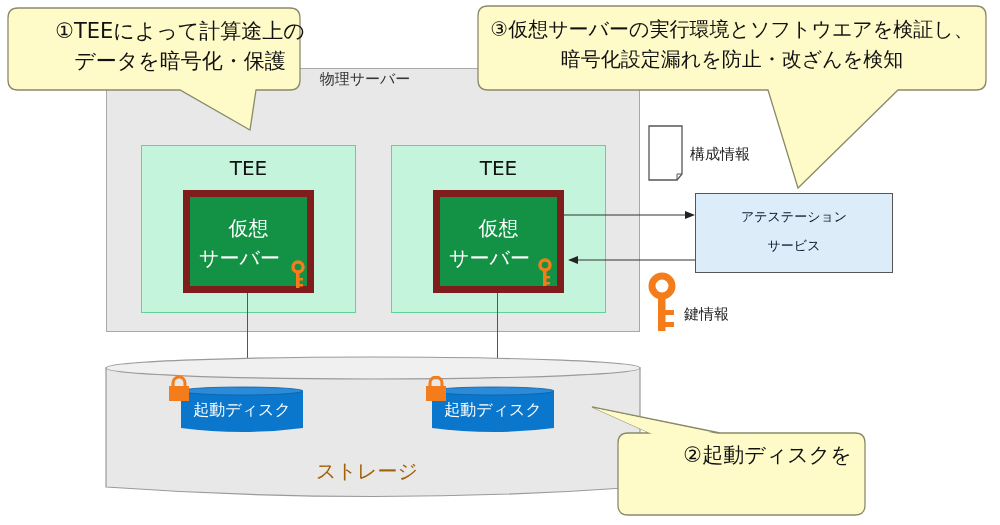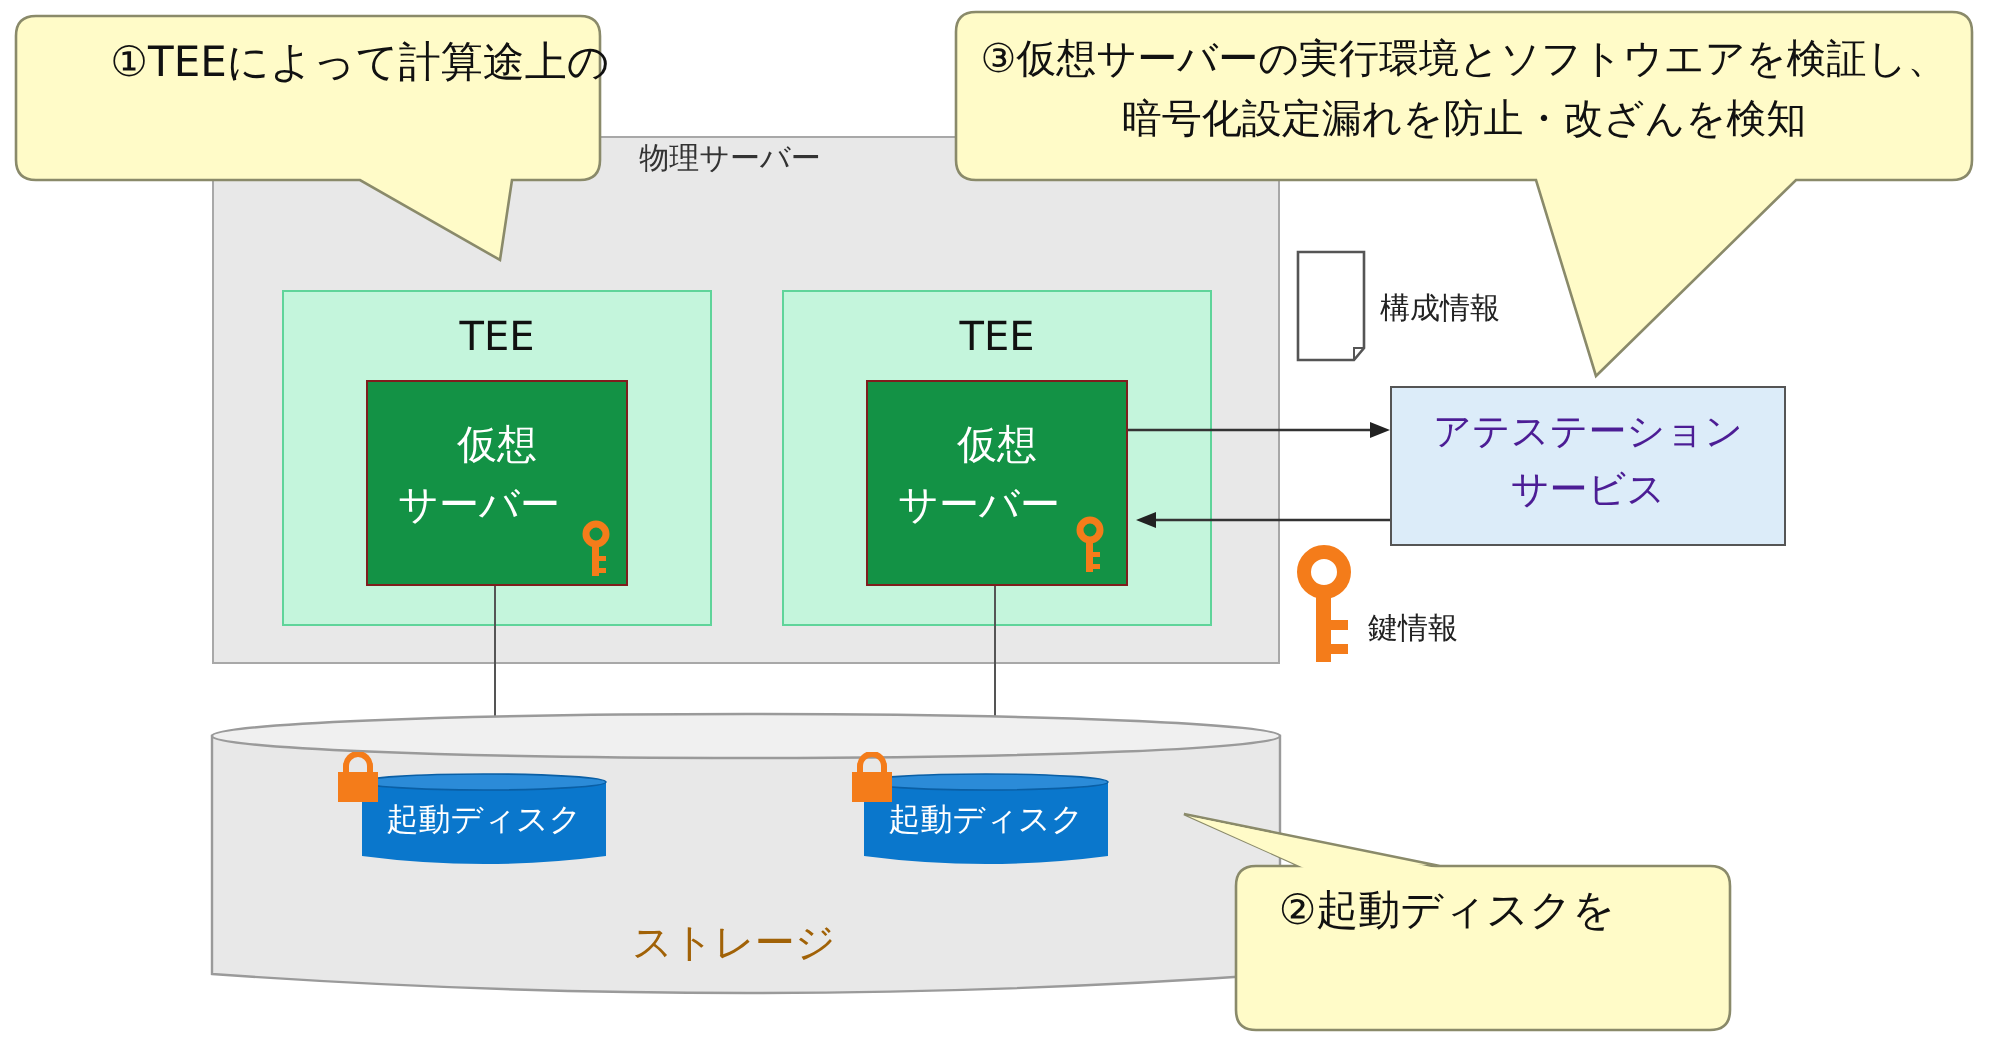--- a/index.html
+++ b/index.html
@@ -9,36 +9,36 @@
 
   
   #phys { left:106px; top:68px; width:534px; height:264px; background:#e8e8e8; border:1px solid #a8a8a8; }
   #phys-label { left:290px; top:70px; width:150px; text-align:center; font-size:15px; color:#333; }
 
   .tee { background:#c4f5dc; border:1.5px solid #5fd49a; }
   #tee1 { left:141px; top:145px; width:215px; height:168px; }
   #tee2 { left:391px; top:145px; width:215px; height:168px; }
   .tee-label { font-size:20px; color:#111; text-align:center; width:100%; position:absolute; top:10px; }
 
-  .vm { background:#139245; border:1px solid #7f1d1d; color:#fff; text-align:center; }
+  .vm { background:#139245; border:7px solid #7f1d1d; color:#fff; text-align:center; }
   #vm1 { left:183px; top:190px; width:131px; height:103px; }
   #vm2 { left:433px; top:190px; width:131px; height:103px; }
   .vm-text { font-size:20px; line-height:30px; position:absolute; top:16px; width:100%; color:#fff; }
 
   .key-small { width:14px; height:30px; }
 
   
   .vline { background:#555; width:1px; }
 
   
   .disk { width:124px; height:48px; }
 
   
   #attest { left:695px; top:193px; width:198px; height:80px; background:#dcecf9; border:1.5px solid #555; text-align:center; }
-  #attest-text { font-size:19px; line-height:29px; position:absolute; top:8px; width:100%; color:#4c1d95; }
+  #attest-text { font-size:13px; line-height:29px; position:absolute; top:8px; width:100%; color:#0f172a; }
 
   .legend-text { font-size:15px; color:#222; }
 
   
   .callout-text { font-size:21px; line-height:30px; text-align:center; color:#111; position:absolute; width:100%; }
 </style>
 </head>
 <body>
 
 <div id="phys" class="abs"></div>
@@ -132,34 +132,35 @@
   <path d="M5,11 L5,7 A6,6 0 0 1 17,7 L17,11" fill="none" stroke="#f47c1a" stroke-width="3"></path>
   <rect x="1" y="10" width="20" height="15" fill="#f47c1a"></rect>
 </svg>
 
 <svg class="abs" style="left:0;top:0;width:310px;height:140px;" viewBox="0 0 310 140">
   <path d="M18,8 L290,8 Q300,8 300,18 L300,80 Q300,90 290,90 L256,90 L250,130 L180,90 L18,90 Q8,90 8,80 L8,18 Q8,8 18,8 Z" fill="#fffbc8" stroke="#8a8a6a" stroke-width="1.3"></path>
 </svg>
 <div class="abs" style="left:8px;top:16px;width:344px;height:70px;">
   <div class="callout-text" style="top:0;">
     <div>①TEEによって計算途上の</div>
+    <div>データを暗号化・保護</div>
   </div>
 </div>
 
 <svg class="abs" style="left:460px;top:0;width:540px;height:200px;" viewBox="0 0 540 200">
   <path d="M28,6 L516,6 Q526,6 526,16 L526,80 Q526,90 516,90 L438,90 L338,188 L308,90 L28,90 Q18,90 18,80 L18,16 Q18,6 28,6 Z" fill="#fffbc8" stroke="#8a8a6a" stroke-width="1.3"></path>
 </svg>
 <div class="abs" style="left:478px;top:14px;width:508px;height:70px;">
   <div class="callout-text" style="top:0;font-size:20px;">
     <div>③仮想サーバーの実行環境とソフトウエアを検証し、</div>
     <div>暗号化設定漏れを防止・改ざんを検知</div>
   </div>
 </div>
 
 <svg class="abs" style="left:570px;top:395px;width:300px;height:125px;" viewBox="0 0 300 125">
   <path d="M58,38 L285,38 Q295,38 295,48 L295,110 Q295,120 285,120 L58,120 Q48,120 48,110 L48,48 Q48,38 58,38 L80,38 L22,12 L150,38" fill="#fffbc8" stroke="#8a8a6a" stroke-width="1.3"></path>
   <polygon points="24,13 82,39 148,39" fill="#fffbc8"></polygon>
 </svg>
-<div class="abs" style="left:600px;top:440px;width:247px;height:70px;">
+<div class="abs" style="left:644px;top:440px;width:247px;height:70px;">
   <div class="callout-text" style="top:0;">
     <div>②起動ディスクを</div>
   </div>
 </div>
 
 </body></html>

